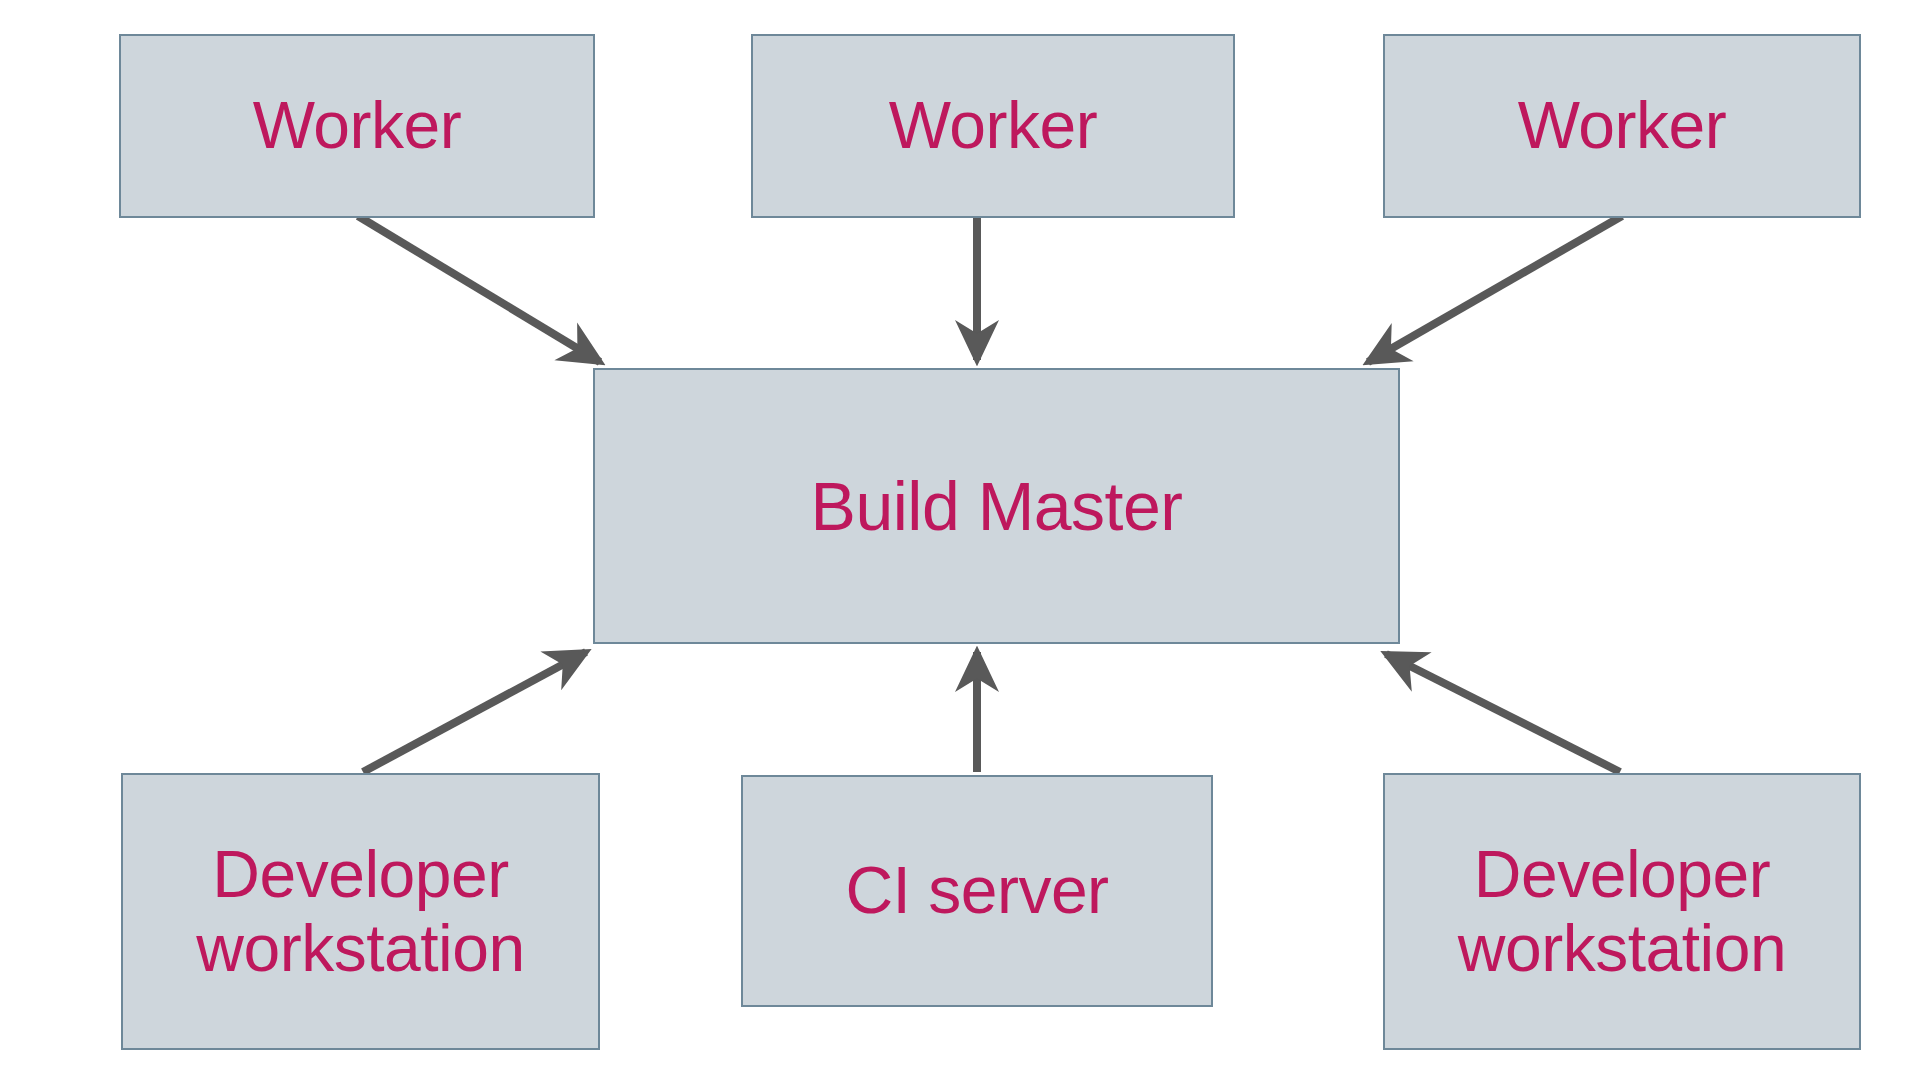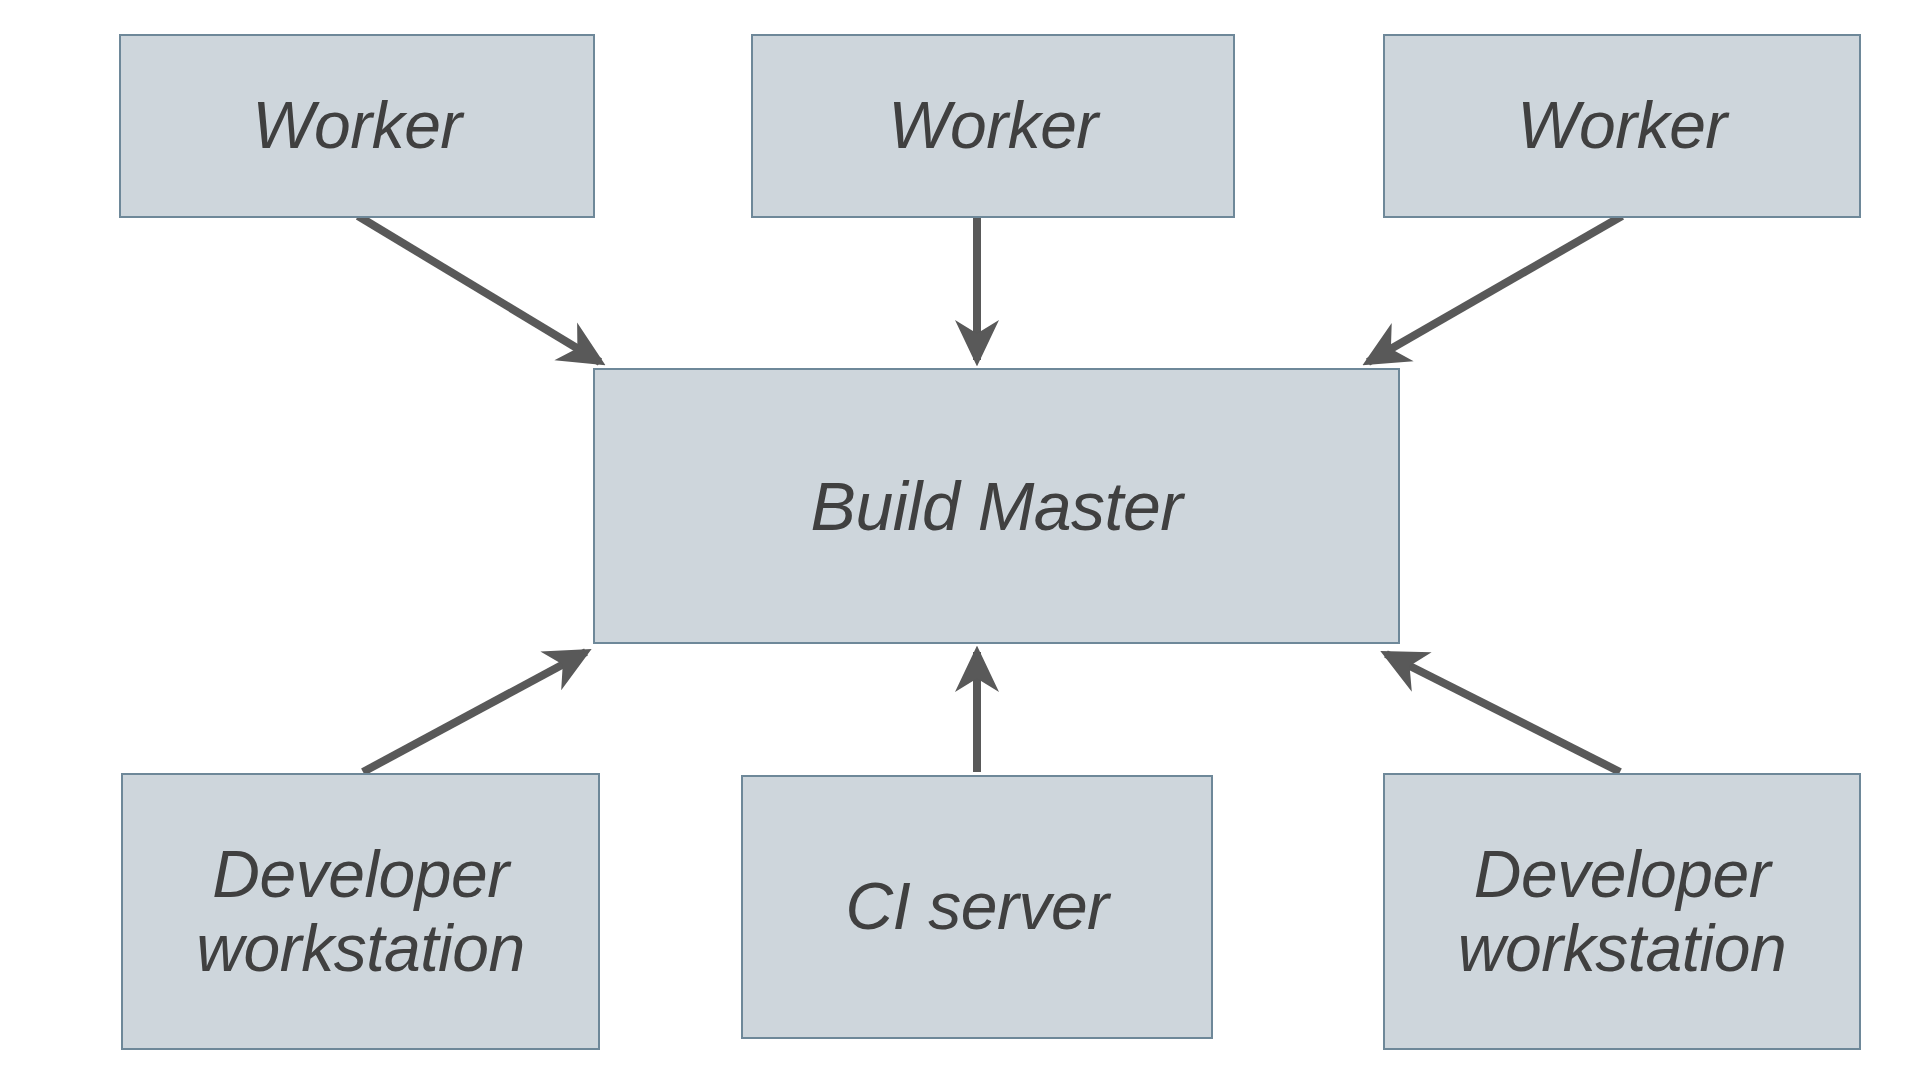--- a/index.html
+++ b/index.html
@@ -28,34 +28,33 @@
   }
   .node {
     position: absolute;
     box-sizing: border-box;
     background: #ced6dc;
     border: 2px solid #6e8899;
     display: flex;
     align-items: center;
     justify-content: center;
     text-align: center;
-    color: #404040;
+    color: #be185d;
     font-family: "Liberation Sans", sans-serif;
     font-weight: 400;
     line-height: 1.12;
     letter-spacing: -0.5px;
     white-space: pre-line;
-    font-style: italic;
   }
   .node-worker-1 { left: 119px;  top: 34px;  width: 476px; height: 184px; font-size: 66px; }
   .node-worker-2 { left: 751px;  top: 34px;  width: 484px; height: 184px; font-size: 66px; }
   .node-worker-3 { left: 1383px; top: 34px;  width: 478px; height: 184px; font-size: 66px; }
   .node-build-master { left: 593px; top: 368px; width: 807px; height: 276px; font-size: 68px; }
   .node-dev-left  { left: 121px;  top: 773px; width: 479px; height: 277px; font-size: 66px; }
-  .node-ci        { left: 741px;  top: 775px; width: 472px; height: 264px; font-size: 66px; }
+  .node-ci        { left: 741px;  top: 775px; width: 472px; height: 232px; font-size: 66px; }
   .node-dev-right { left: 1383px; top: 773px; width: 478px; height: 277px; font-size: 66px; }
 </style>
 </head>
 <body>
 
 <div id="diagram-canvas">
 
   <svg id="arrow-layer" viewBox="0 0 1910 1090" width="1910" height="1090" xmlns="http://www.w3.org/2000/svg">
     <defs>
       <marker id="arrowhead" markerWidth="6" markerHeight="6" refX="5.2" refY="3" orient="auto" markerUnits="strokeWidth">

